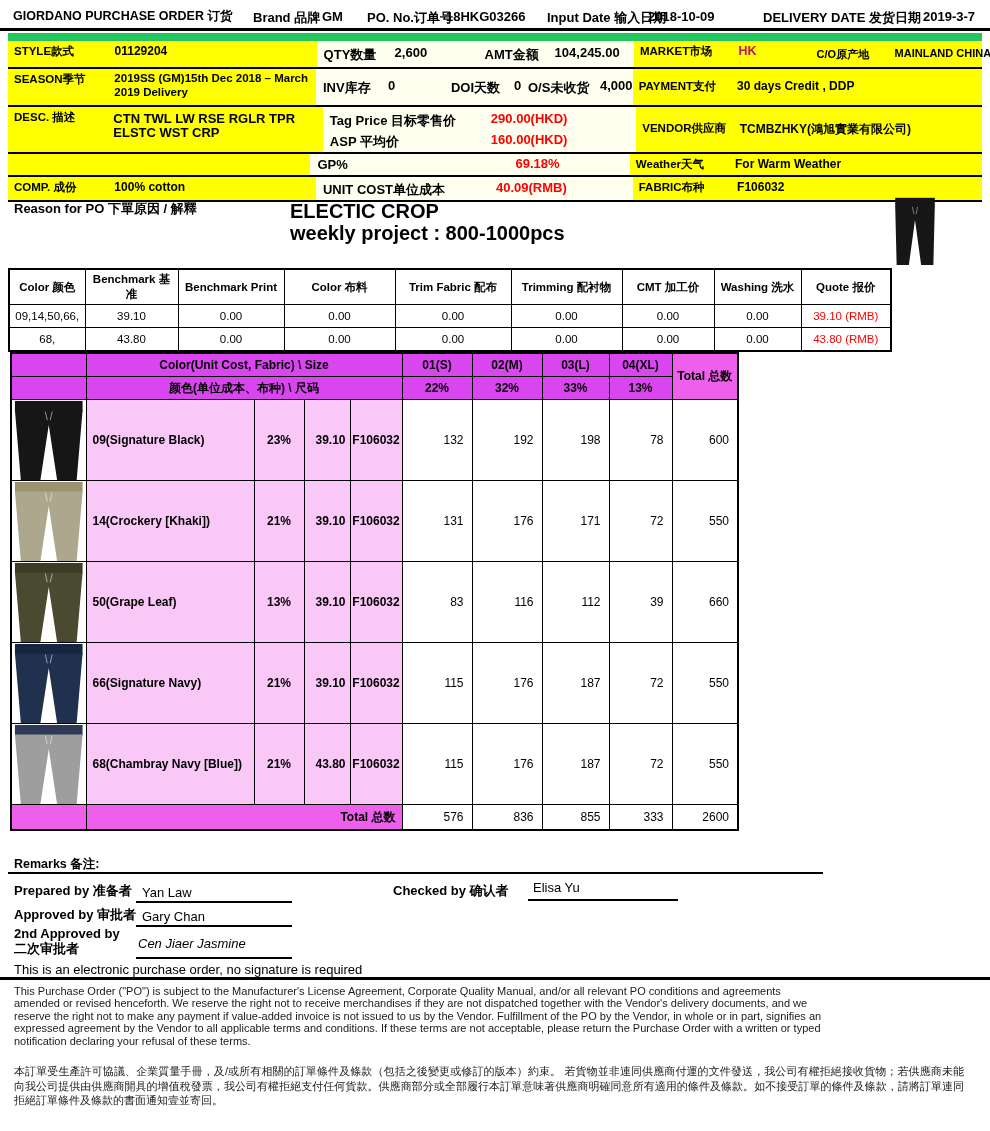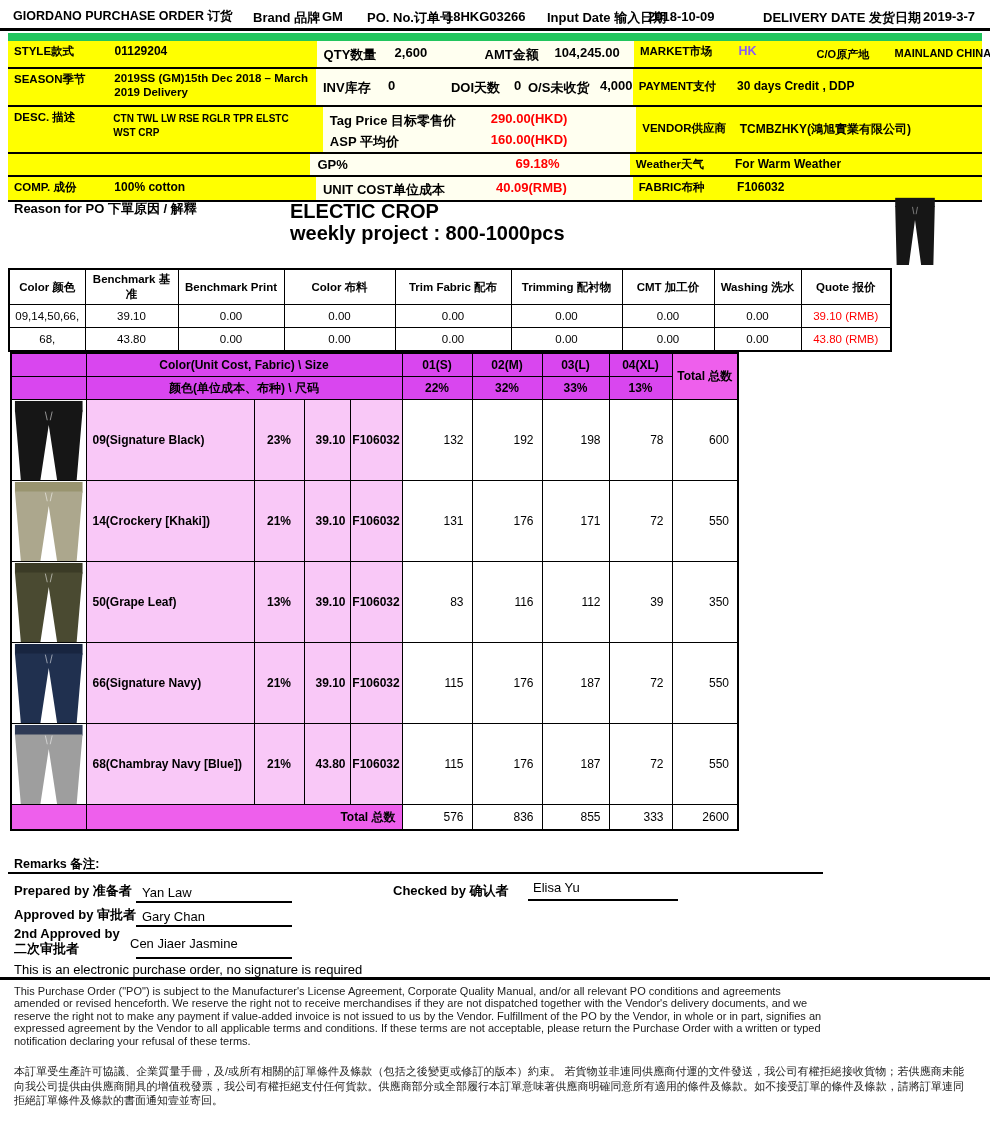--- a/index.html
+++ b/index.html
@@ -1,21 +1,21 @@
 <!DOCTYPE html>
 <html><head>
 <meta charset="utf-8">
 <style>
   html,body { margin:0; padding:0; background:#fff; }
   .page { position:relative; width:990px; height:1131px; background:#fff;
           font-family:"Liberation Sans", sans-serif; color:#000; overflow:hidden; }
   .abs { position:absolute; }
   .b { font-weight:bold; }
   .red { color:#FF0000; }
-  .blue { color:#8b5cf6; }
+  .blue { color:#be185d; }
   .nw { white-space:nowrap; }
   .fs11 { font-size:11px; }
   .fs115 { font-size:13px; }
   .fs12 { font-size:13px; }
   .fs125 { font-size:12.5px; }
   .fs15 { font-size:20px; }
 
   
   .topline { position:absolute; top:28px; left:0; width:990px; height:3px; background:#000; }
 
@@ -106,21 +106,21 @@
         <span class="abs b fs12 nw" style="top:9px; left:198px;">0</span>
         <span class="abs b fs115 nw" style="top:10px; left:212px;">O/S未收货</span>
         <span class="abs b fs12 nw" style="top:9px; left:284px;">4,000</span>
       </div>
       <div class="seg cC1 lab" style="padding-top:10px;">PAYMENT支付</div>
       <div class="seg cC2 val" style="padding-top:10px;">30 days Credit , DDP</div>
     </div>
 
     <div class="irow" style="height:45px;">
       <div class="seg cA1 lab" style="">DESC. 描述</div>
-      <div class="seg cA2 val" style="padding-top:5px; font-size:10px; line-height:13.5px; padding-right:10px;">CTN TWL LW RSE RGLR TPR ELSTC WST CRP</div>
+      <div class="seg cA2 val" style="padding-top:5px; font-size:13px; line-height:13.5px; padding-right:10px;">CTN TWL LW RSE RGLR TPR ELSTC WST CRP</div>
       <div class="seg cB">
         <span class="abs b fs115 nw" style="top:5px; left:7px;">Tag Price 目标零售价</span>
         <span class="abs b fs12 red nw" style="top:4px; left:168px;">290.00(HKD)</span>
         <span class="abs b fs115 nw" style="top:26px; left:7px;">ASP 平均价</span>
         <span class="abs b fs12 red nw" style="top:25px; left:168px;">160.00(HKD)</span>
       </div>
       <div class="seg cC1 lab" style="padding-top:14px;">VENDOR供应商</div>
       <div class="seg cC2 val" style="padding-top:14px;">TCMBZHKY(鴻旭實業有限公司)</div>
     </div>
 
@@ -287,21 +287,21 @@
           </svg>
         </td>
         <td class="pkl namec">50(Grape Leaf)</td>
         <td class="pkl pctc">13%</td>
         <td class="pkl costc">39.10</td>
         <td class="pkl fabc">F106032</td>
         <td class="num">83</td>
         <td class="num">116</td>
         <td class="num">112</td>
         <td class="num">39</td>
-        <td class="num">350</td>
+        <td class="num">660</td>
       </tr>
 
       <tr class="brow">
         <td class="imgcell">
           <svg class="pants" viewBox="0 0 75 83" preserveAspectRatio="none">
             <rect x="3" y="1" width="69" height="11" fill="#182540"></rect>
             <polygon points="3,11 72,11 66,83 46,83 37.5,26 29,83 9,83" fill="#20304F"></polygon>
             <path d="M34,12 L36,21 M41,12 L39,21" stroke="#ffffff" stroke-opacity="0.55" fill="none"></path>
           </svg>
         </td>
@@ -357,21 +357,21 @@
   <span class="abs b fs12 nw" style="top:882px; left:393px;">Checked by 确认者</span>
   <span class="abs fs12 nw" style="top:880px; left:533px;">Elisa Yu</span>
   <div class="uline" style="top:899px; left:528px; width:150px;"></div>
 
   <span class="abs b fs12 nw" style="top:906px; left:14px;">Approved by 审批者</span>
   <span class="abs fs12 nw" style="top:909px; left:142px;">Gary Chan</span>
   <div class="uline" style="top:925px; left:136px; width:156px;"></div>
 
   <span class="abs b fs12 nw" style="top:926px; left:14px;">2nd Approved by</span>
   <span class="abs b fs12 nw" style="top:940px; left:14px;">二次审批者</span>
-  <span class="abs fs12 nw" style="top:936px; left:130px;">Cen Jiaer Jasmine</span>
+  <span class="abs fs12 nw" style="top:936px; left:138px;font-style:italic;">Cen Jiaer Jasmine</span>
   <div class="uline" style="top:957px; left:136px; width:156px;"></div>
 
   <div class="abs fs12 nw" style="top:962px; left:14px;">This is an electronic purchase order, no signature is required</div>
   <div class="abs" style="top:977px; left:0; width:990px; height:3px; background:#000;"></div>
 
   <div class="legal-en">This Purchase Order ("PO") is subject to the Manufacturer's License Agreement, Corporate Quality Manual, and/or all relevant PO conditions and agreements amended or revised henceforth. We reserve the right not to receive merchandises if they are not dispatched together with the Vendor's delivery documents, and we reserve the right not to make any payment if value-added invoice is not issued to us by the Vendor. Fulfillment of the PO by the Vendor, in whole or in part, signifies an expressed agreement by the Vendor to all applicable terms and conditions. If these terms are not acceptable, please return the Purchase Order with a written or typed notification declaring your refusal of these terms.</div>
   <div class="legal-zh">本訂單受生產許可協議、企業質量手冊，及/或所有相關的訂單條件及條款（包括之後變更或修訂的版本）約束。 若貨物並非連同供應商付運的文件發送，我公司有權拒絕接收貨物；若供應商未能向我公司提供由供應商開具的增值稅發票，我公司有權拒絕支付任何貨款。供應商部分或全部履行本訂單意味著供應商明確同意所有適用的條件及條款。如不接受訂單的條件及條款，請將訂單連同拒絕訂單條件及條款的書面通知壹並寄回。</div>
 
 </div>
 

